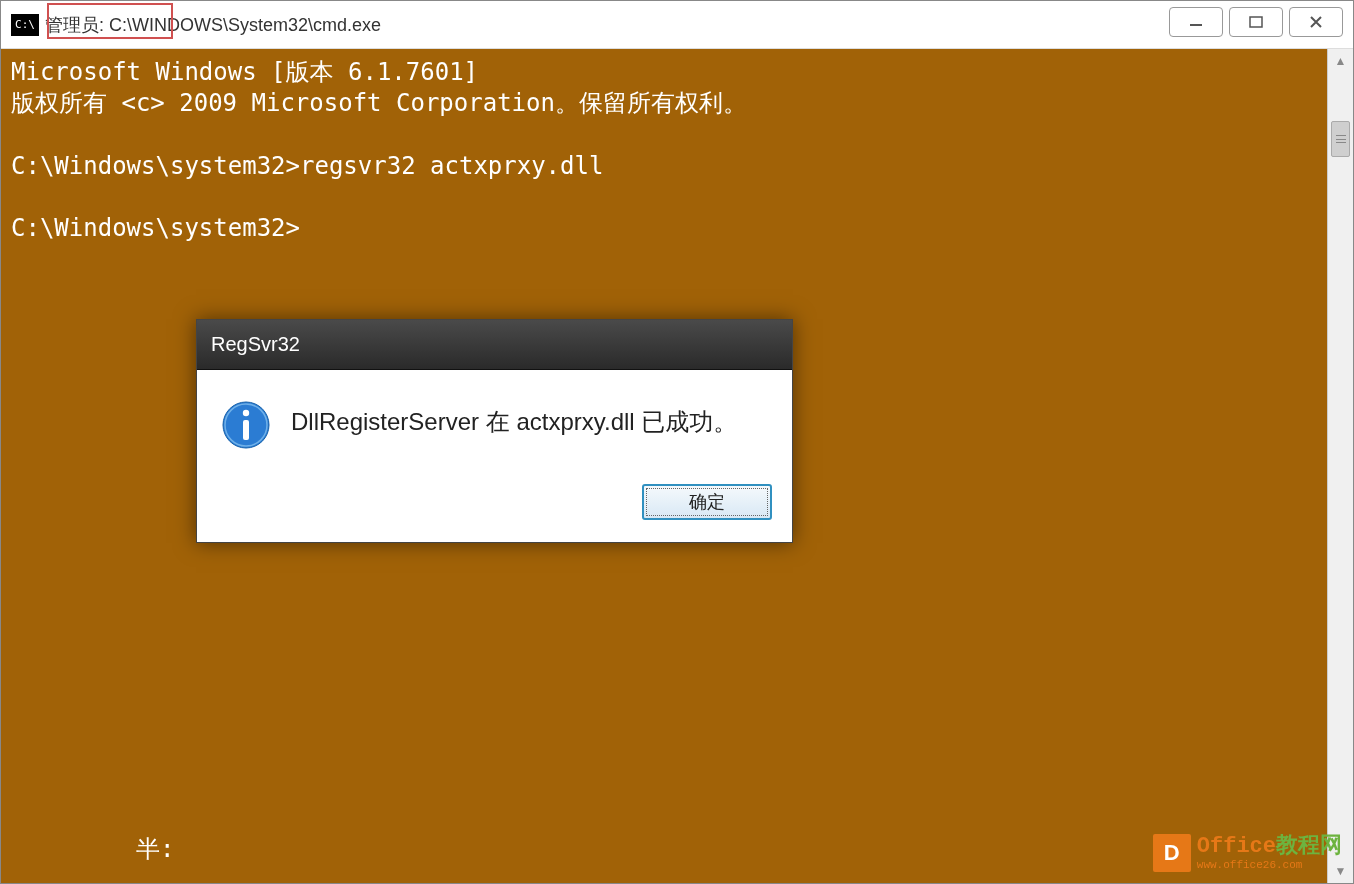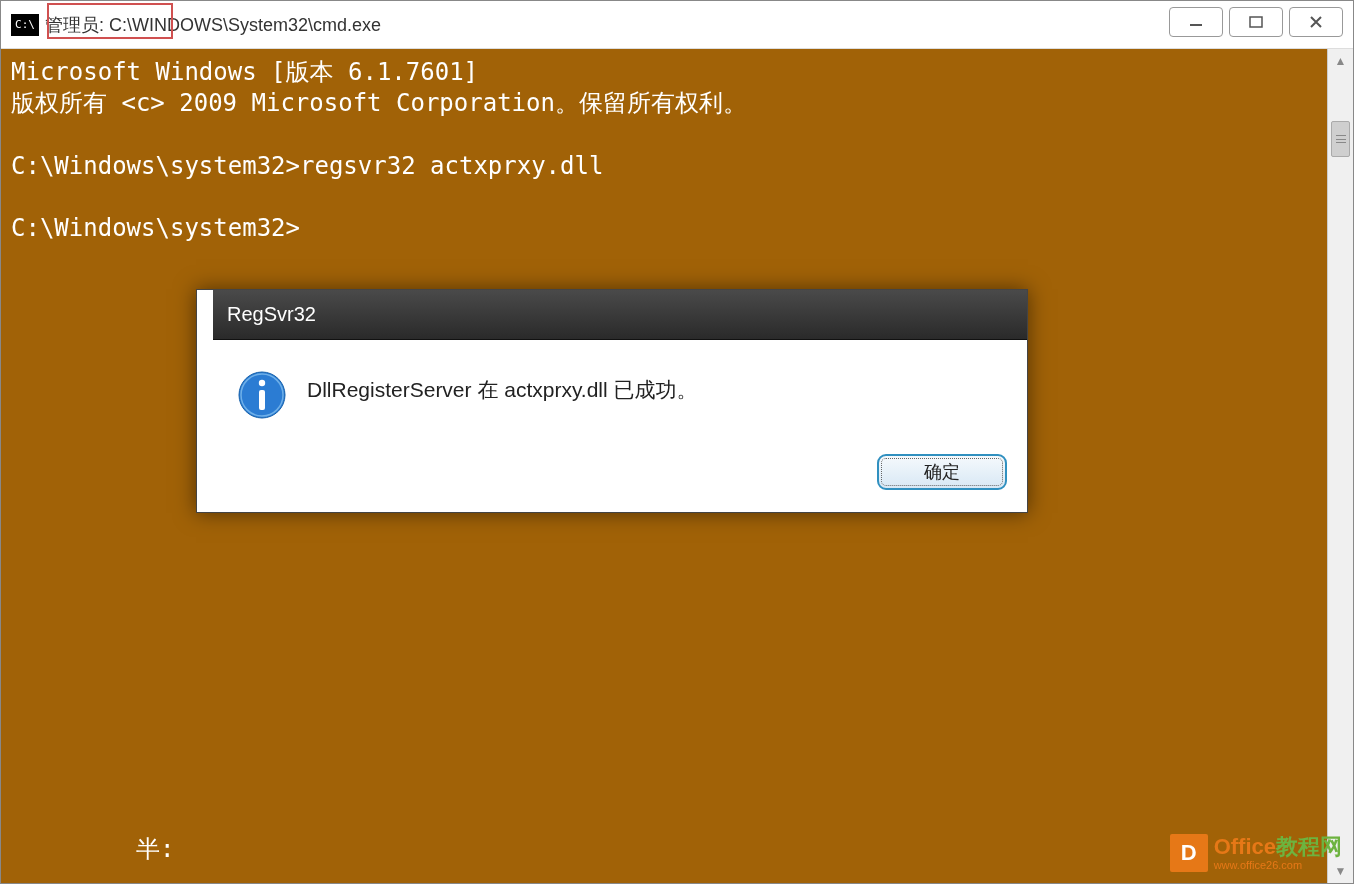--- a/index.html
+++ b/index.html
@@ -159,26 +159,25 @@
     }
     
     .scroll-thumb-lines div {
       height: 1px;
       background: #888;
     }
     
     .dialog {
       position: absolute;
       left: 196px;
-      top: 289px;
-      width: 832px;
+      top: 319px;
+      width: 597px;
       background: #fff;
       border: 1px solid #444;
       box-shadow: 0 0 20px rgba(0,0,0,0.5);
-      padding-left: 16px;
     }
     
     .dialog-titlebar {
       height: 50px;
       background: linear-gradient(to bottom, #4a4a4a 0%, #2a2a2a 100%);
       display: flex;
       align-items: center;
       padding-left: 14px;
       color: #fff;
       font-size: 20px;
@@ -193,39 +192,39 @@
       background: #fff;
     }
     
     .info-icon {
       width: 50px;
       height: 50px;
       flex-shrink: 0;
     }
     
     .dialog-message {
-      font-size: 21px;
+      font-size: 24px;
       color: #222;
       padding-top: 6px;
       text-align: center;
     }
     
     .dialog-footer {
       padding: 10px 20px 22px 20px;
       display: flex;
       justify-content: flex-end;
       background: #fff;
     }
     
     .ok-button {
       width: 130px;
       height: 36px;
       background: linear-gradient(to bottom, #f5f9fc 0%, #d8e8f5 100%);
       border: 2px solid #3090c0;
-      border-radius: 9px;
+      border-radius: 3px;
       font-size: 18px;
       color: #222;
       cursor: pointer;
       outline: 1px dotted #666;
       outline-offset: -5px;
     }
     
     .watermark {
       position: absolute;
       right: 12px;
@@ -245,20 +244,21 @@
       color: #fff;
       font-weight: bold;
       font-size: 22px;
       border-radius: 2px;
     }
     
     .watermark-text {
       display: flex;
       flex-direction: column;
       line-height: 1.1;
+      font-family: Liberation Mono, monospace;
     }
     
     .watermark-title {
       font-size: 22px;
       font-weight: bold;
     }
     
     .wm-orange { color: #e67817; }
     .wm-green { color: #6db33f; }
     

